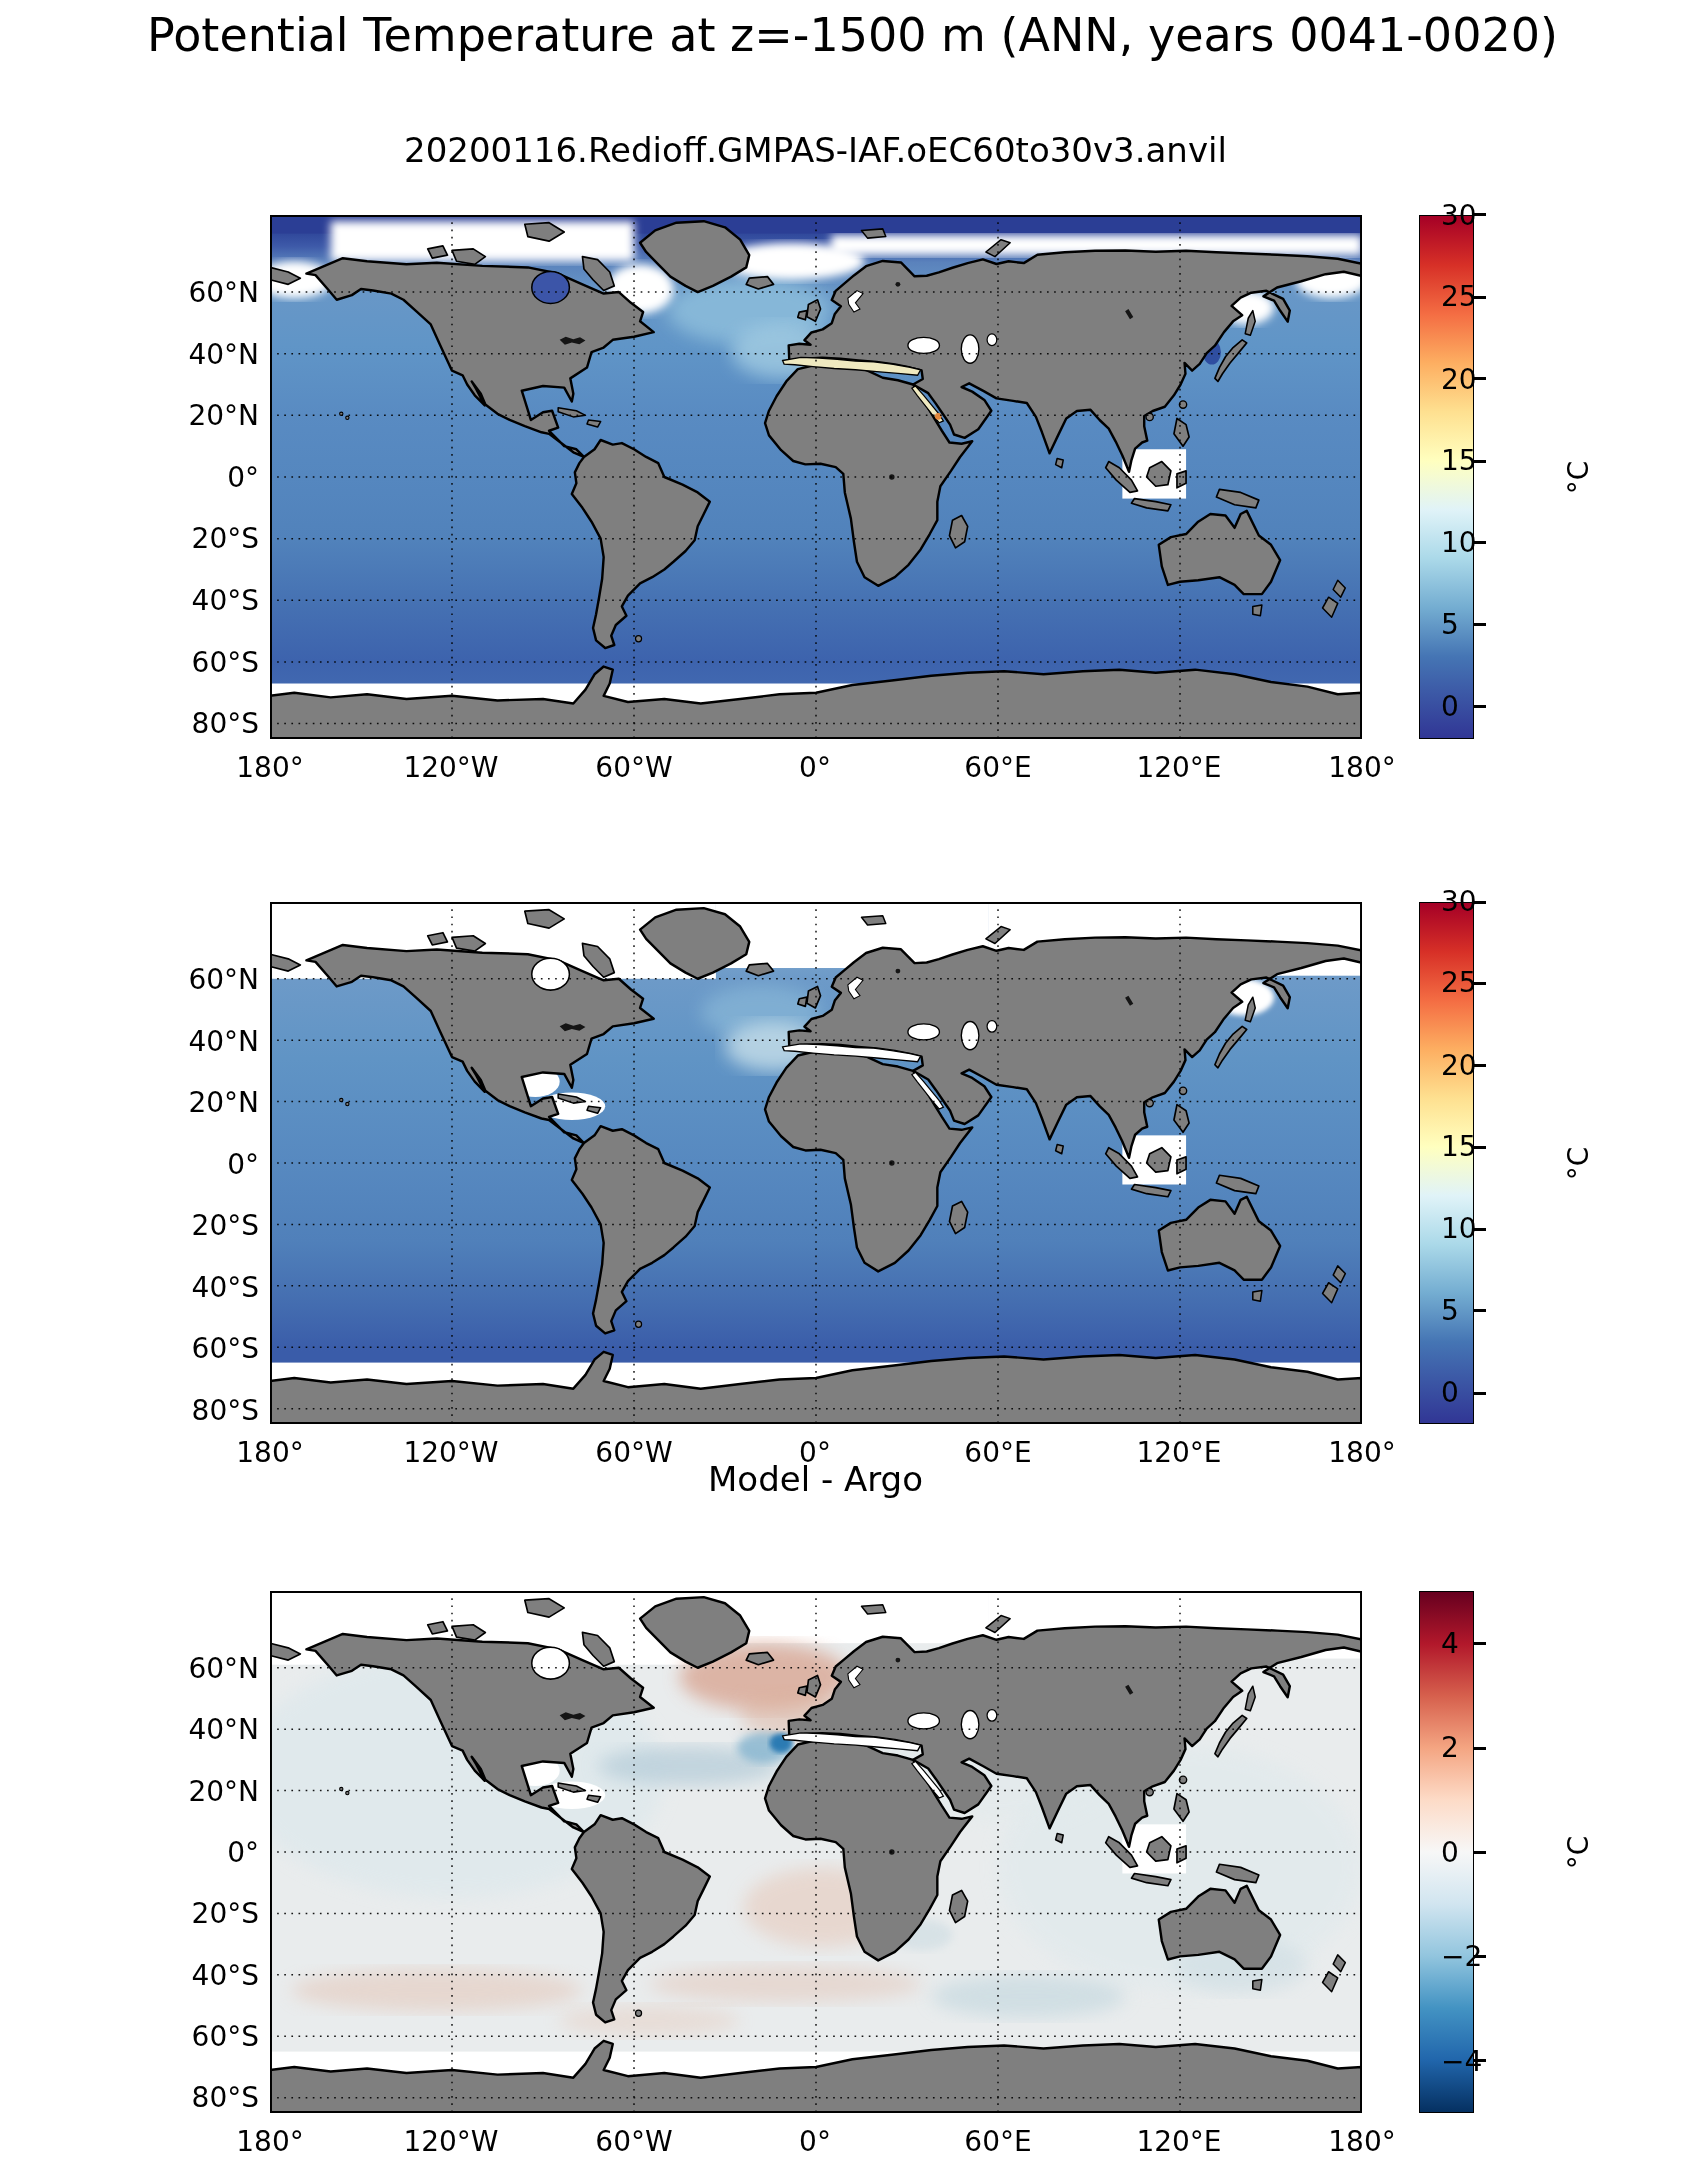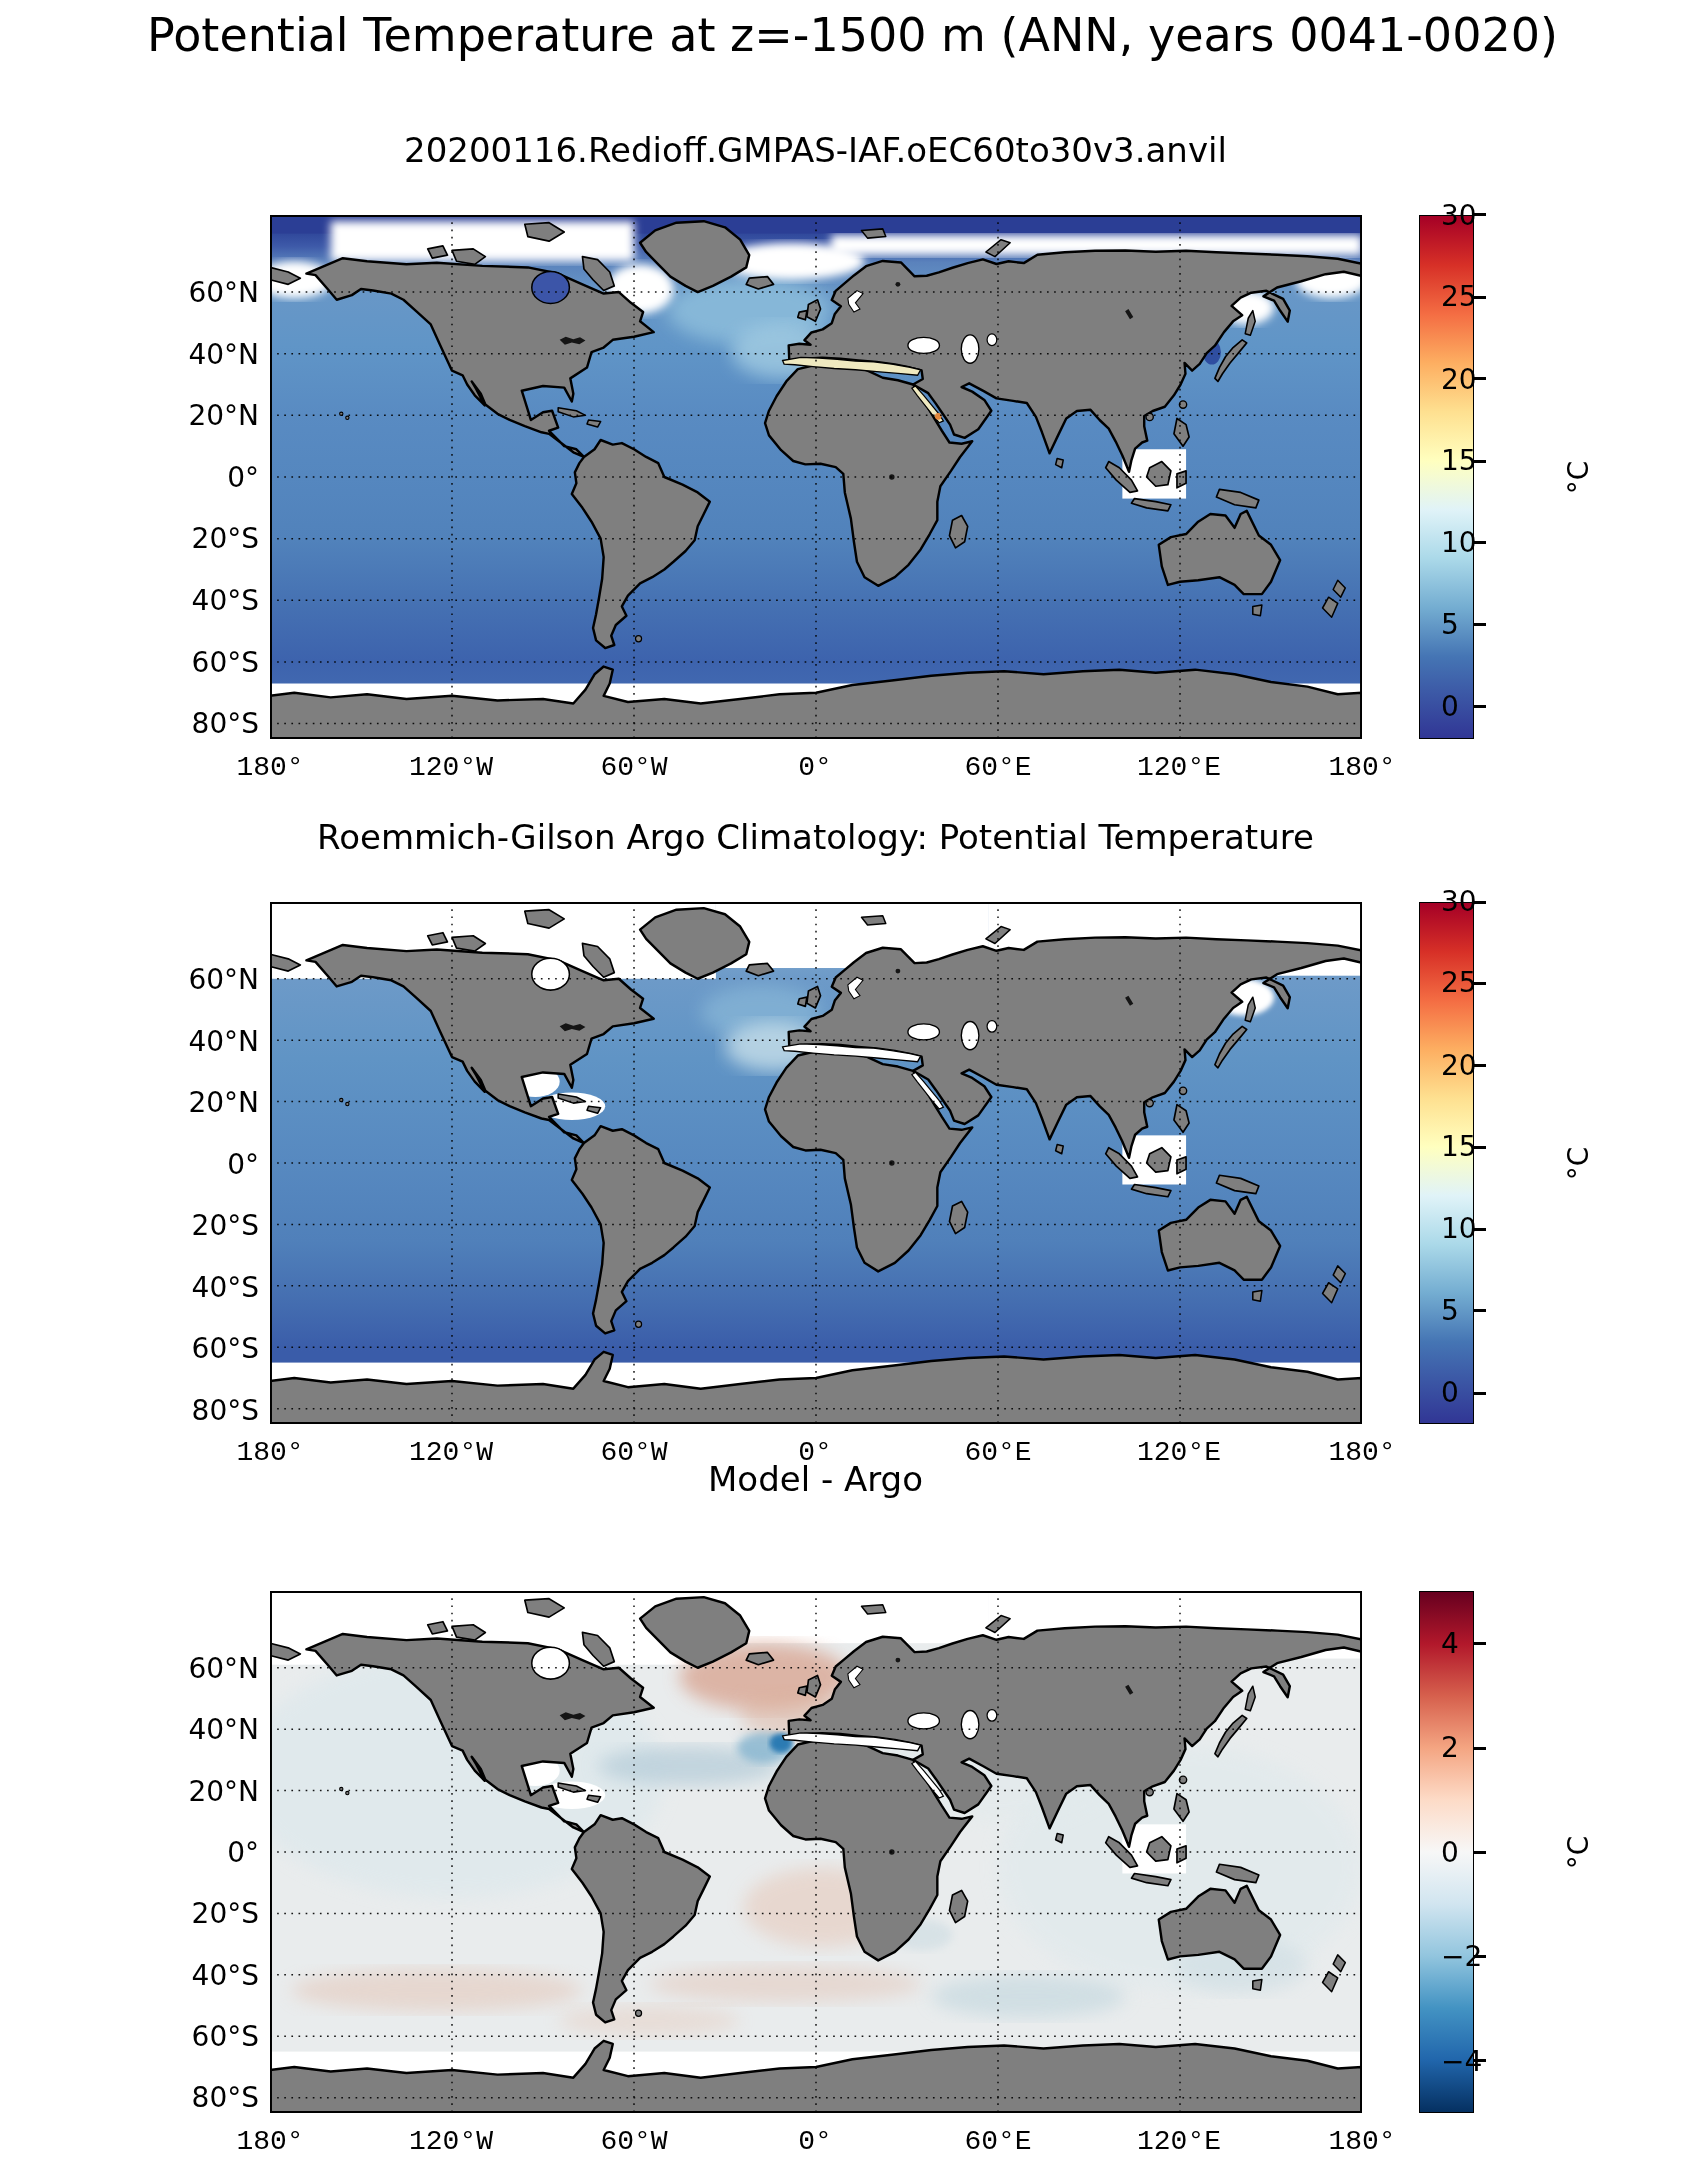--- a/index.html
+++ b/index.html
@@ -5,21 +5,21 @@
   html,body{margin:0;padding:0;background:#fff;}
   .fig{position:relative;width:1705px;height:2169px;background:#fff;
        font-family:"DejaVu Sans","Liberation Sans",sans-serif;color:#000;overflow:hidden;}
   .main-title{position:absolute;top:7.8px;left:0;width:1705px;text-align:center;font-size:46px;}
   .panel-title{position:absolute;left:0;width:1631px;text-align:center;font-size:34px;}
   #t1{top:130px}#t2{top:817px}#t3{top:1459px}
   .map{position:absolute;left:270px;width:1092px;}
   #m1{top:215px;height:524px}#m2{top:902px;height:522px}#m3{top:1591px;height:522px}
   .map svg{display:block;width:100%;height:100%}
   .lat-label{position:absolute;left:146px;width:113px;text-align:right;font-size:28px;line-height:29px;}
-  .lon-label{position:absolute;width:146px;text-align:center;font-size:28px;line-height:29px;font-family:Liberation Mono, monospace;}
+  .lon-label{position:absolute;width:146px;text-align:center;font-size:28px;line-height:29px;}
   .cbar{position:absolute;left:1419px;width:55px;border:1.9px solid #000;box-sizing:border-box;}
   #c1{top:215px;height:524px}#c2{top:902px;height:522px}#c3{top:1591px;height:522px}
   .grad-temp{background:linear-gradient(to bottom,#a50026 0%,#d73027 9.4%,#f46d43 18.8%,#fdae61 28.1%,#fee090 37.5%,#ffffbf 46.9%,#e0f3f8 56.3%,#abd9e9 65.6%,#74add1 75%,#4575b4 84.4%,#313695 100%);}
   .grad-diff{background:linear-gradient(to bottom,#67001f 0%,#b2182b 10%,#d6604d 20%,#f4a582 30%,#fddbc7 40%,#f7f7f7 50%,#d1e5f0 60%,#92c5de 70%,#4393c3 80%,#2166ac 90%,#053061 100%);}
   .cb-tick{position:absolute;left:1474px;width:11.6px;height:2.9px;background:#000;}
   .cb-label{position:absolute;left:1441px;width:107px;text-align:left;font-size:28px;line-height:29px;}
   .unit{position:absolute;left:1549px;width:58px;height:29px;text-align:center;font-size:28px;line-height:29px;transform:rotate(-90deg);}
 </style>
 </head>
 <body>
@@ -142,21 +142,20 @@
         <line x1="180" y1="0" x2="180" y2="170"></line>
           <line x1="240" y1="0" x2="240" y2="170"></line>
         <line x1="300" y1="0" x2="300" y2="170"></line>
       </g>
     </defs>
   </svg>
 
   <div class="main-title">Potential Temperature at z=-1500 m (ANN, years 0041-0020)</div>
 
   <div class="panel-title" id="t1">20200116.Redioff.GMPAS-IAF.oEC60to30v3.anvil</div>
-  <div class="panel-title" id="t2">Roemmich-Gilson Argo Climatology: Potential Temperature</div>
   <div class="panel-title" id="t3">Model - Argo</div>
 
   <div class="map" id="m1">
     <svg viewBox="0 0 360 170" preserveAspectRatio="none">
       <rect x="0" y="0" width="360" height="170" fill="url(#grad1)"></rect>
       <ellipse cx="158" cy="31" rx="27" ry="11" fill="#8abbda" opacity="0.9" filter="url(#b3)"></ellipse>
       <ellipse cx="169" cy="44" rx="17" ry="9" fill="#9fc9e1" opacity="0.85" filter="url(#b3)"></ellipse>
       <rect x="0" y="0" width="360" height="6" fill="#2b3e95"></rect>
       <rect x="20" y="2" width="100" height="13" fill="#fff" filter="url(#b2)"></rect>
       <rect x="185" y="6.5" width="175" height="6.5" fill="#fff" filter="url(#b2)"></rect>

